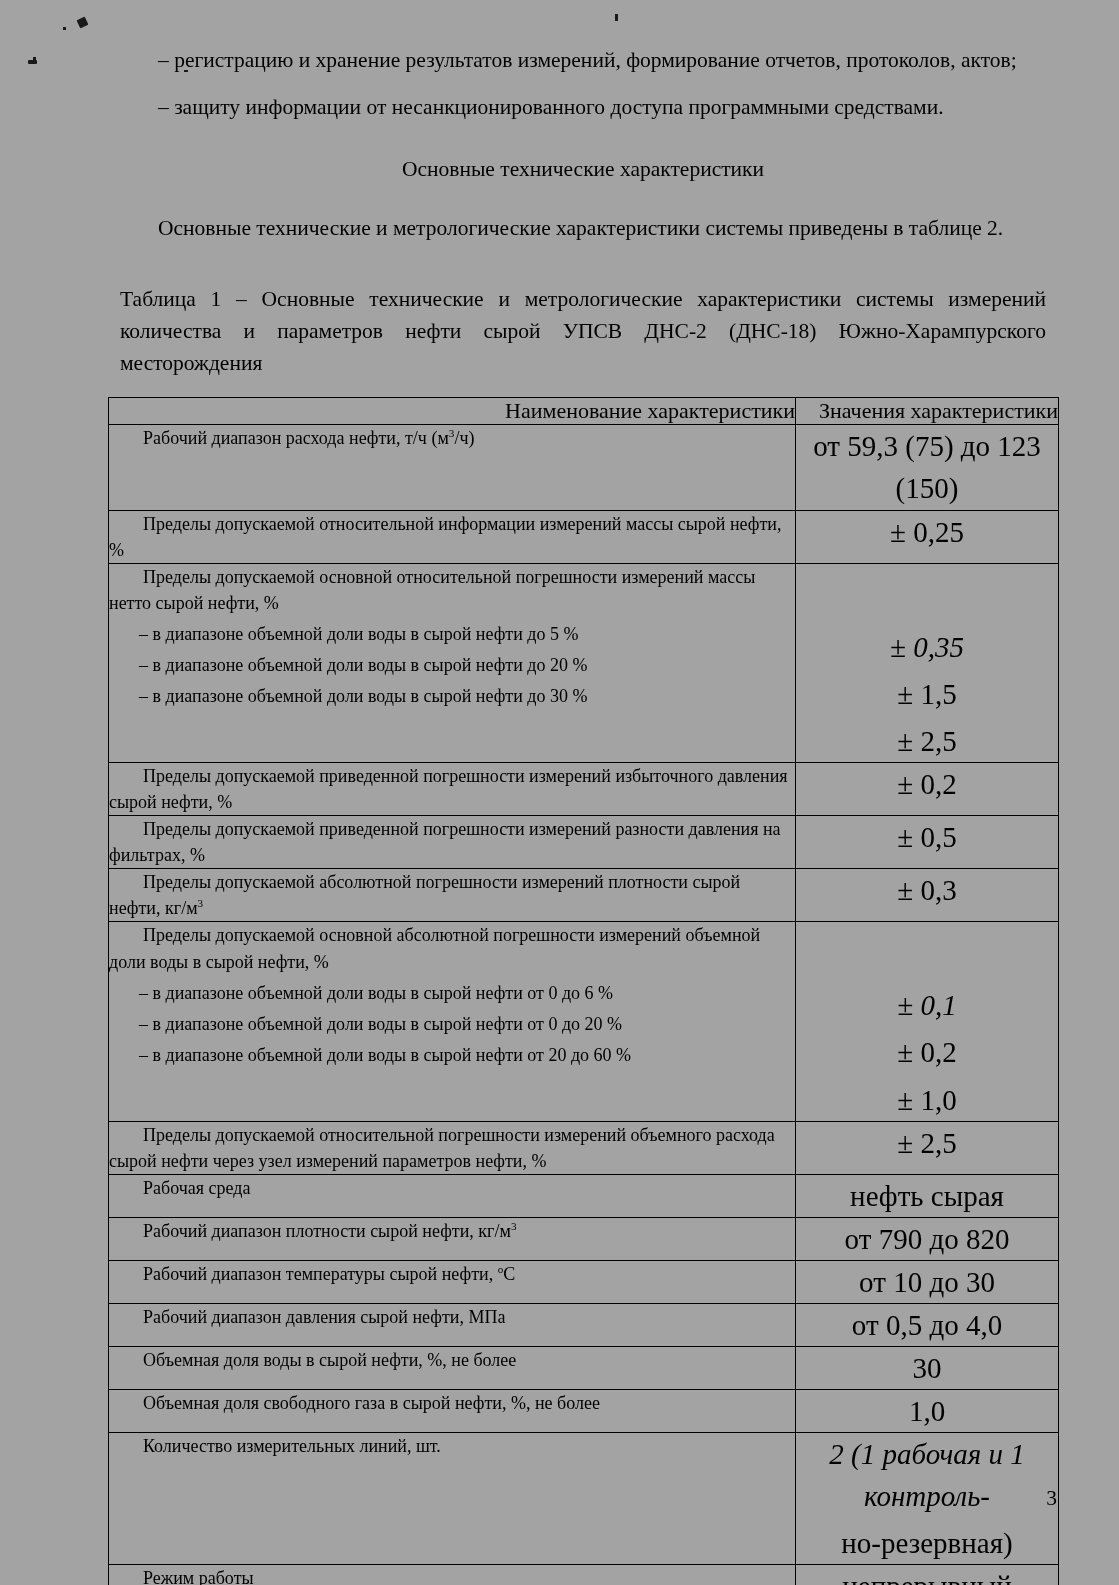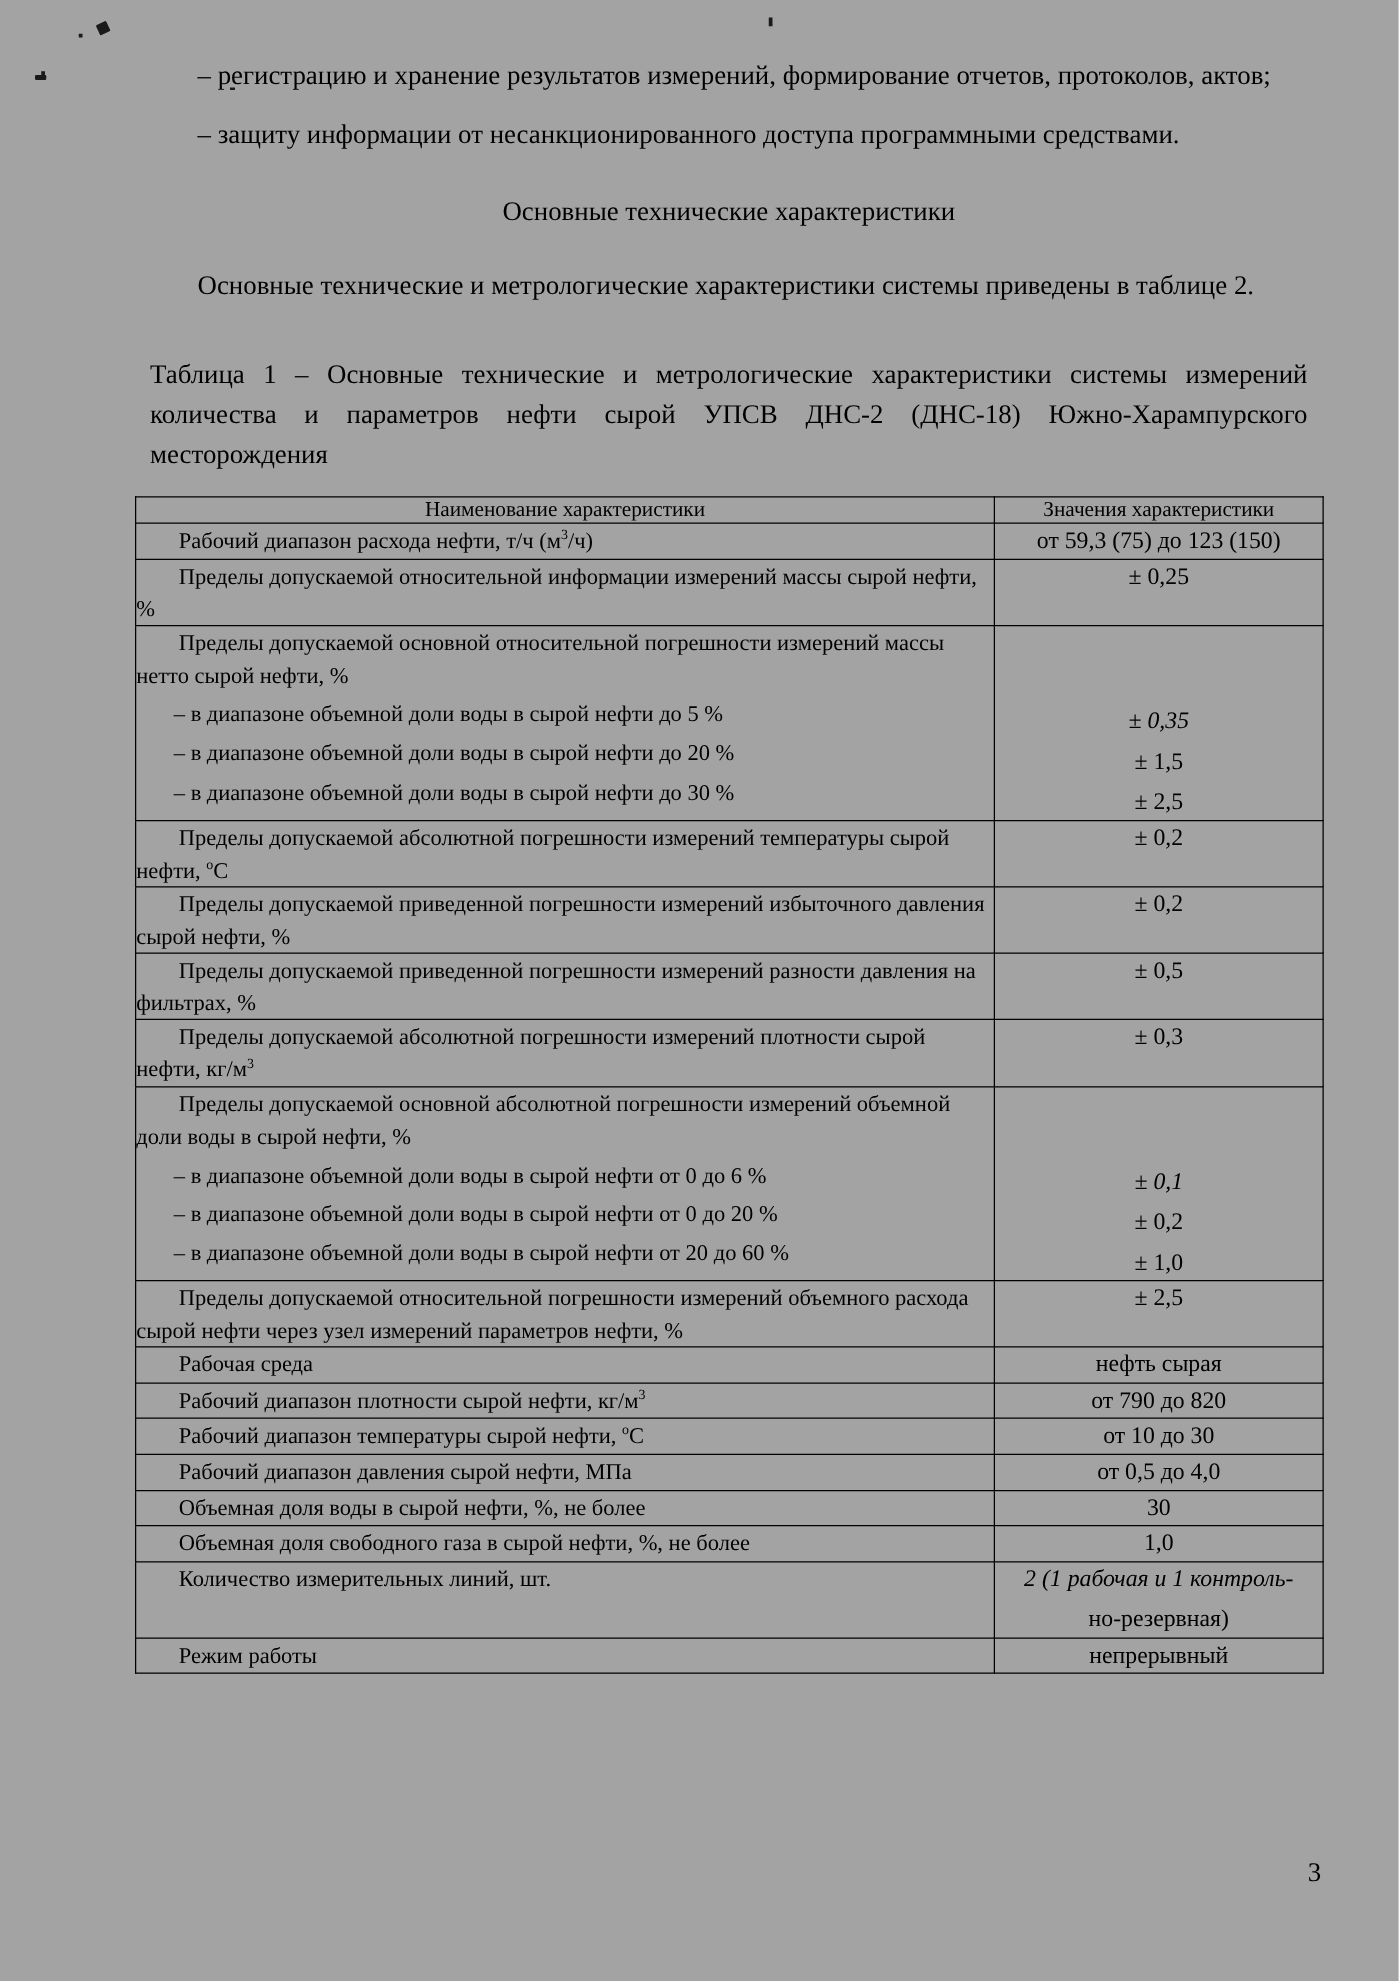--- a/index.html
+++ b/index.html
@@ -73,42 +73,42 @@
   table.spec td, table.spec th {
     border: 1.6px solid #000000;
     padding: 0;
     vertical-align: top;
     font-weight: normal;
   }
   col.c-name { width: 687px; }
   col.c-val  { width: 263px; }
 
   .hdr-cell {
-    text-align: center;
-    font-size: 17px;
+    text-align: right;
+    font-size: 22px;
     padding: 10px 6px 11px 6px;
     vertical-align: middle;
   }
   .name-cell {
     font-size: 18px;
     line-height: 1.45;
     padding: 7px 8px 8px 10px;
     text-align: left;
   }
   .name-cell .lead {
     text-indent: 34px;
     display: block;
   }
   .name-cell .sub {
     display: block;
     text-indent: 30px;
     margin-top: 5px;
   }
   .val-cell {
-    font-size: 19px;
+    font-size: 29px;
     line-height: 1.45;
     text-align: center;
     vertical-align: bottom;
     padding: 7px 6px 8px 6px;
   }
   .val-cell.mid { vertical-align: middle; }
   .val-cell .vline {
     display: block;
     margin-top: 5px;
   }
@@ -196,26 +196,20 @@
             <span class="sub">– в диапазоне объемной доли воды в сырой нефти до 30 %</span>
           </td>
           <td class="val-cell">
             <span class="val-stack" style="display:block;height:62px"></span>
             <span class="val-stack">± 0,35</span>
             <span class="vline">± 1,5</span>
             <span class="vline">± 2,5</span>
           </td>
         </tr>
 
-        <tr>
-          <td class="name-cell">
-            <span class="lead">Пределы допускаемой абсолютной погрешности измерений температуры сырой нефти, <sup>о</sup>С</span>
-          </td>
-          <td class="val-cell">± 0,2</td>
-        </tr>
 
         <tr>
           <td class="name-cell">
             <span class="lead">Пределы допускаемой приведенной погрешности измерений избыточного давления сырой нефти, %</span>
           </td>
           <td class="val-cell">± 0,2</td>
         </tr>
 
         <tr>
           <td class="name-cell">

